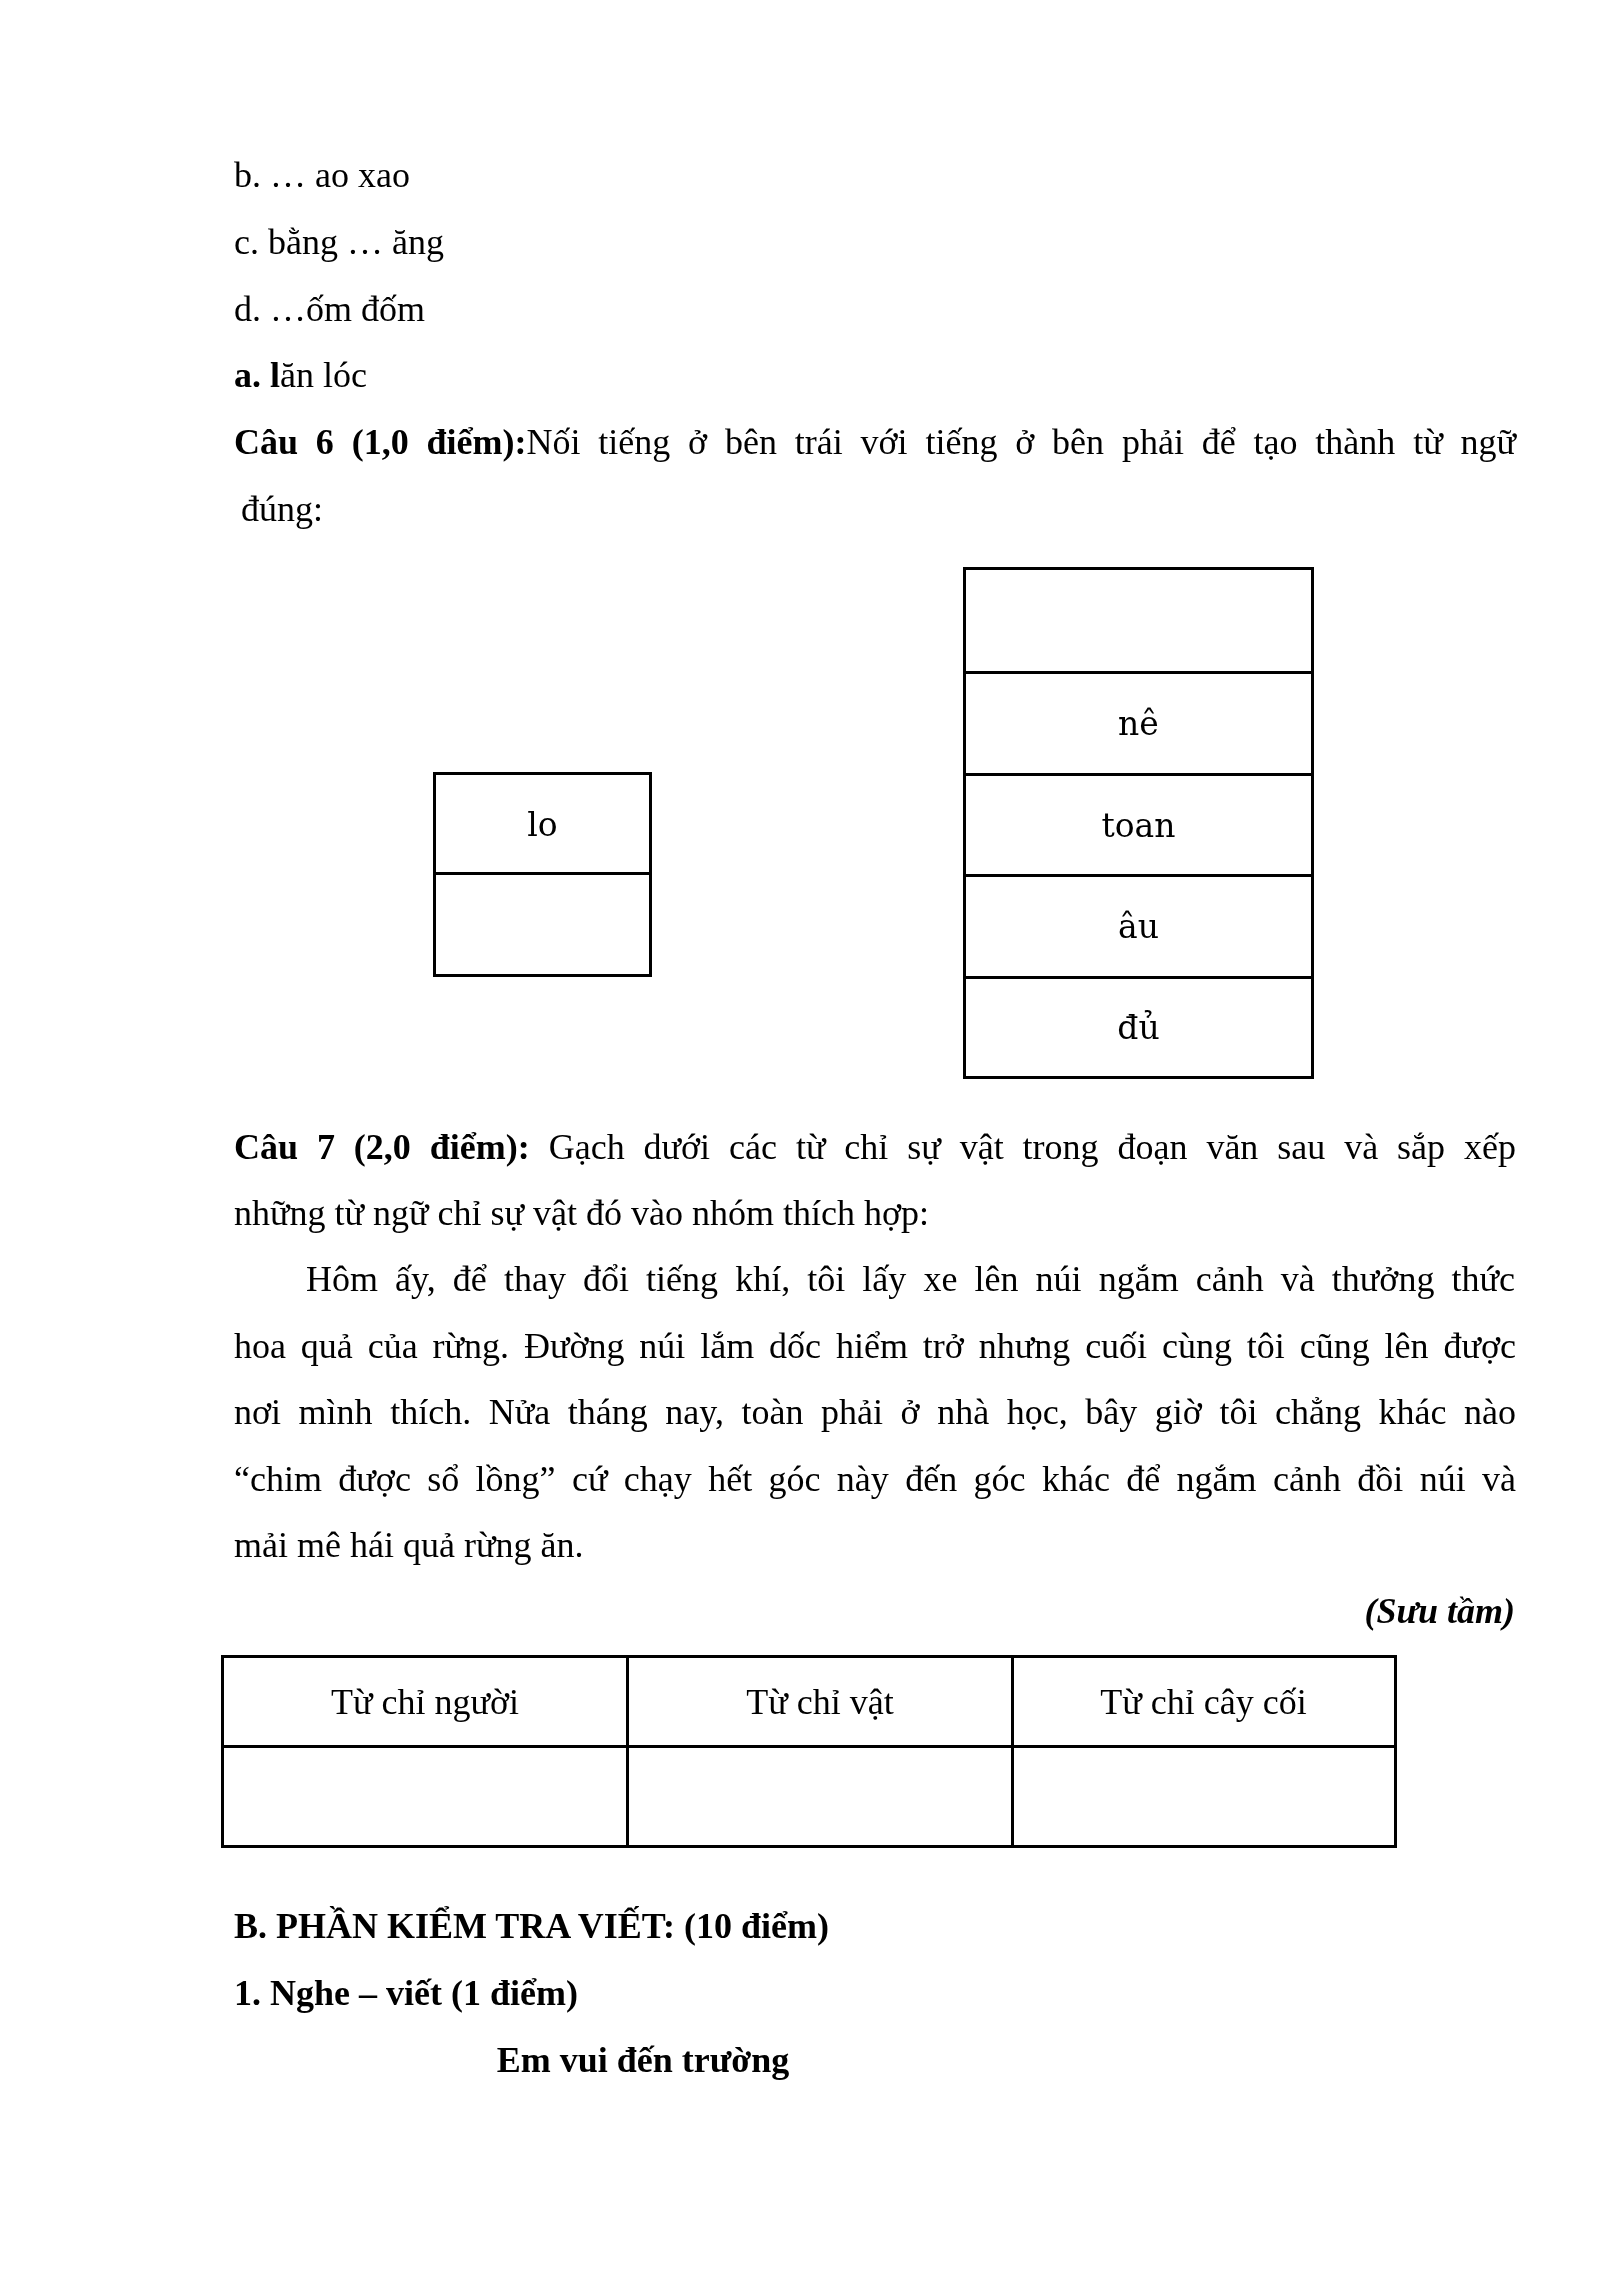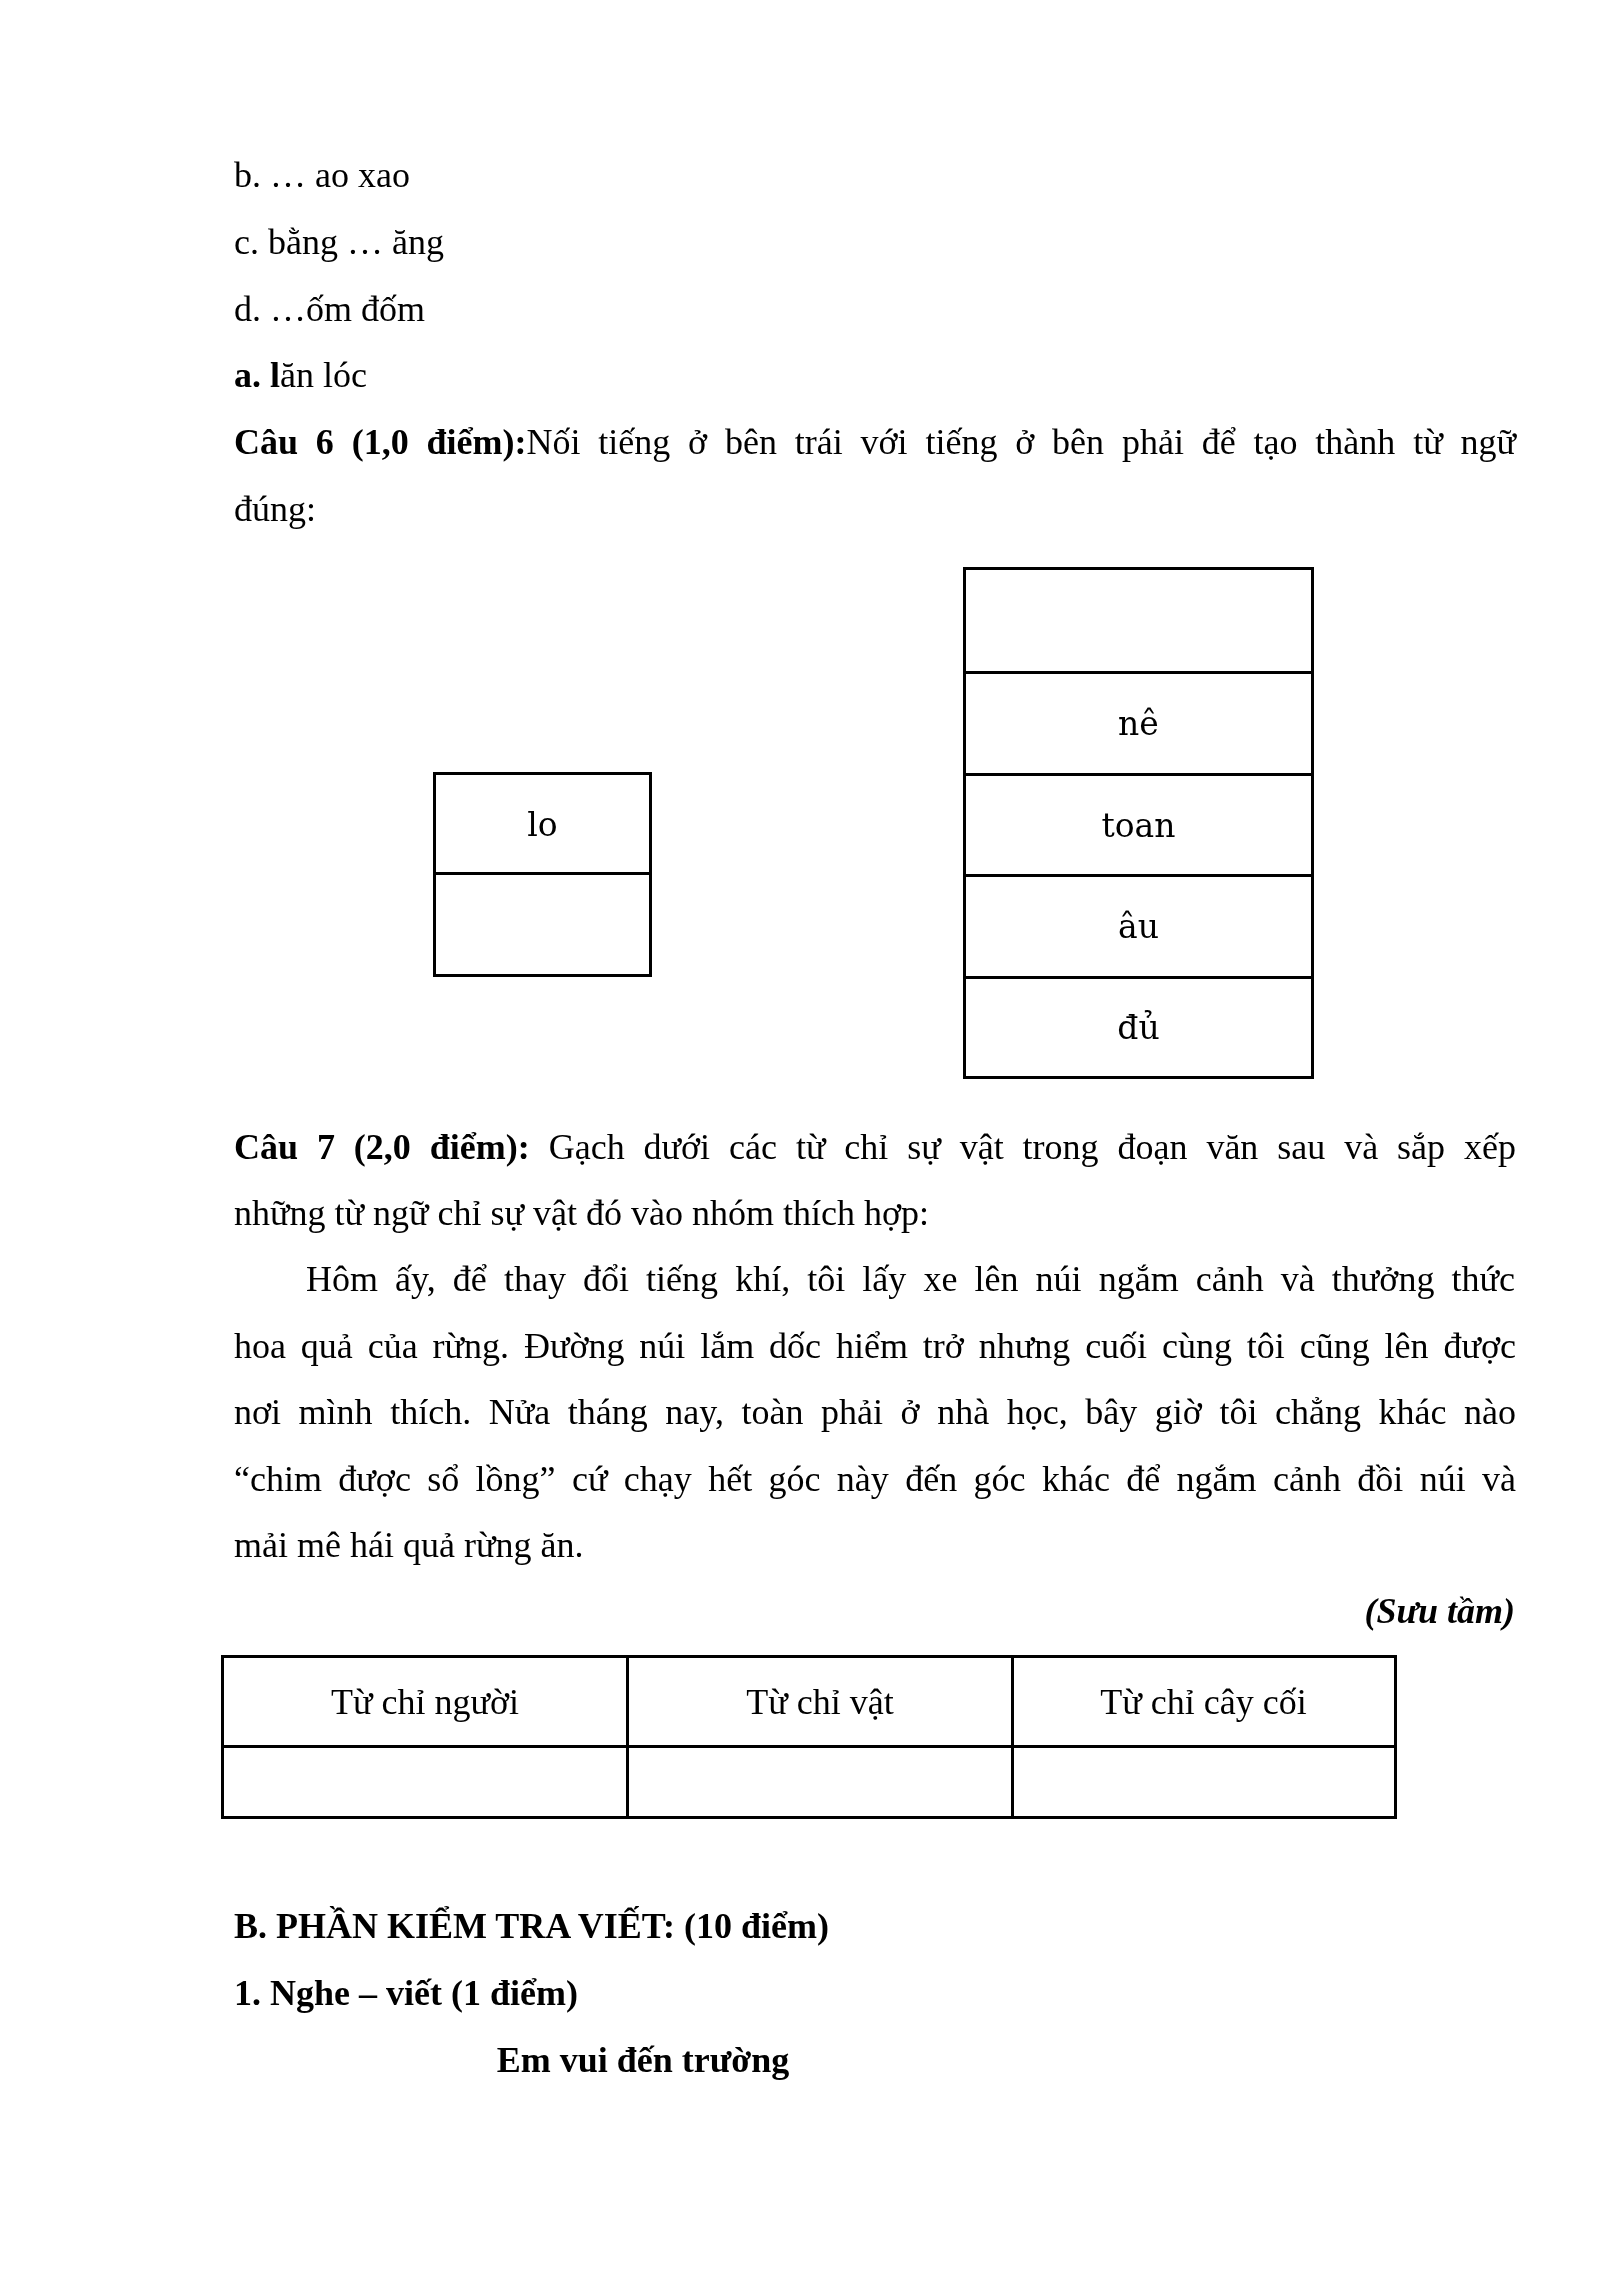--- a/index.html
+++ b/index.html
@@ -24,21 +24,21 @@
 <div class="line" style="top:157px;">b. … ao xao</div>
 <div class="line" style="top:224px;">c. bằng … ăng</div>
 <div class="line" style="top:291px;">d. …ốm đốm</div>
 <div class="line" style="top:357px;">
   <b>a. l</b><span>ăn lóc</span>
 </div>
 
 <div class="line just" style="top:424px;">
   <b>Câu 6 (1,0 điểm):</b><span>Nối tiếng ở bên trái với tiếng ở bên phải để tạo thành từ ngữ</span>
 </div>
-<div class="line" style="top:491px;">đúng:</div>
+<div class="line" style="top:491px;margin-left:7px;">đúng:</div>
 
 <div class="box" style="left:433px; top:772px; width:219px; height:205px;">
   <div class="cell" style="top:0; height:98px;">lo</div>
   <div class="hline" style="top:97px;"></div>
 </div>
 
 <div class="box" style="left:963px; top:567px; width:351px; height:512px;">
   <div class="hline" style="top:101px;"></div>
   <div class="cell" style="top:104px; height:99px;">nê</div>
   <div class="hline" style="top:203px;"></div>
@@ -55,21 +55,21 @@
 <div class="line" style="top:1195px;">những từ ngữ chỉ sự vật đó vào nhóm thích hợp:</div>
 
 <div class="line just" style="top:1261px; left:306px; width:1209px;">Hôm ấy, để thay đổi tiếng khí, tôi lấy xe lên núi ngắm cảnh và thưởng thức</div>
 <div class="line just" style="top:1328px;">hoa quả của rừng. Đường núi lắm dốc hiểm trở nhưng cuối cùng tôi cũng lên được</div>
 <div class="line just" style="top:1394px;">nơi mình thích. Nửa tháng nay, toàn phải ở nhà học, bây giờ tôi chẳng khác nào</div>
 <div class="line just" style="top:1461px;">“chim được sổ lồng” cứ chạy hết góc này đến góc khác để ngắm cảnh đồi núi và</div>
 <div class="line" style="top:1527px;">mải mê hái quả rừng ăn.</div>
 
 <div class="line" style="top:1593px; left:auto; right:107px; font-weight:bold; font-style:italic;">(Sưu tầm)</div>
 
-<div class="box" style="left:221px; top:1655px; width:1176px; height:164px;">
+<div class="box" style="left:221px; top:1655px; width:1176px; height:193px;">
   <div class="hline" style="top:87px;"></div>
   <div class="vline" style="left:402px;"></div>
   <div class="vline" style="left:787px;"></div>
   <div class="tcell" style="left:0; top:0; width:402px; height:87px;">Từ chỉ người</div>
   <div class="tcell" style="left:405px; top:0; width:382px; height:87px;">Từ chỉ vật</div>
   <div class="tcell" style="left:790px; top:0; width:379px; height:87px;">Từ chỉ cây cối</div>
   <div class="tcell" style="left:0; top:90px; width:402px; height:85px;"></div>
   <div class="tcell" style="left:405px; top:90px; width:382px; height:85px;"></div>
   <div class="tcell" style="left:790px; top:90px; width:379px; height:85px;"></div>
 </div>

